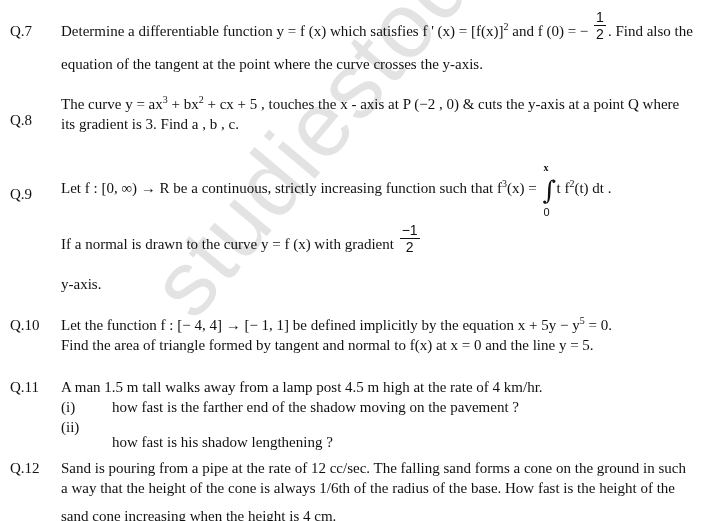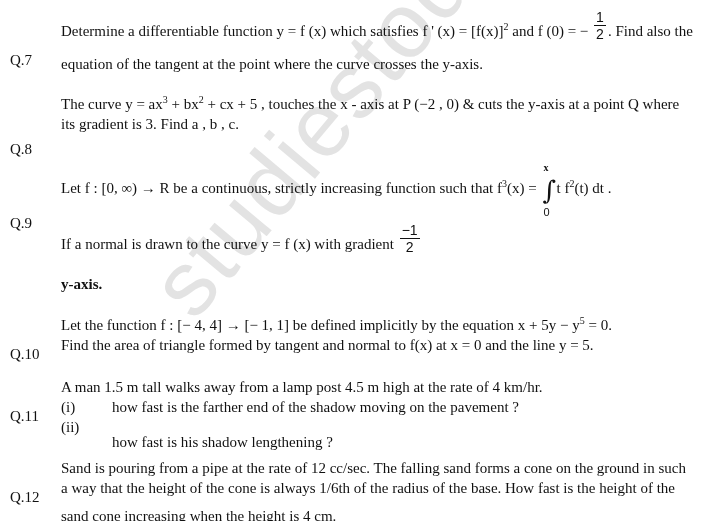--- a/index.html
+++ b/index.html
@@ -16,21 +16,21 @@
     transform: rotate(-50deg);
     font-family: "Liberation Sans", "DejaVu Sans", sans-serif;
     font-size: 92px;
     color: #e3e3e3;
     white-space: nowrap;
     letter-spacing: 2px;
     z-index: 0;
     pointer-events: none;
   }
   .q { position: absolute; z-index: 1; white-space: nowrap; }
-  .qnum { position: absolute; left: 10px; margin-top: 29px; }
+  .qnum { position: absolute; left: 10px; }
   .line { position: absolute; left: 61px; }
   sup { font-size: 10px; vertical-align: 6px; line-height: 0; }
   .frac {
     display: inline-block; vertical-align: middle; text-align: center;
     font-family: "Liberation Sans", sans-serif; font-size: 14px; line-height: 16px;
     margin: 0 2px;
   }
   .frac .n { display: block; border-bottom: 1px solid #111; padding: 0 2px; }
   .frac .d { display: block; padding: 0 2px; }
   .integral {
@@ -65,21 +65,21 @@
 </div>
 
 <div class="q" style="top:164px;left:0;width:728px;">
   <span class="qnum" style="top:22px;">Q.9</span>
   <span class="line" style="top:6px;">
     <span>Let  f : [0, ∞) → R be a continuous, strictly increasing function such that  f</span><sup>3</sup><span>(x) = </span><span class="integral"><span class="up">x</span><span class="sym">∫</span><span class="lo">0</span></span><span>t f</span><sup>2</sup><span>(t) dt .</span>
   </span>
   <span class="line" style="top:72px;">
     <span>If a normal is drawn to the curve  y = f (x)  with gradient </span><span class="frac" style="margin-top:-14px;"><span class="n">−1</span><span class="d">2</span></span>
   </span>
-  <span class="line" style="top:112px;font-weight:bold;">y-axis.</span>
+  <span class="line" style="top:112px;">y-axis.</span>
 </div>
 
 <div class="q" style="top:317px;left:0;width:728px;">
   <span class="qnum" style="top:0;">Q.10</span>
   <span class="line" style="top:0;">
     <span>Let the function  f : [− 4, 4] → [− 1, 1]  be defined implicitly by the equation  x + 5y − y</span><sup>5</sup><span> = 0.</span>
   </span>
   <span class="line" style="top:20px;">Find the area of triangle formed by tangent and normal to  f(x)  at  x = 0  and the line  y = 5.</span>
 </div>
 

